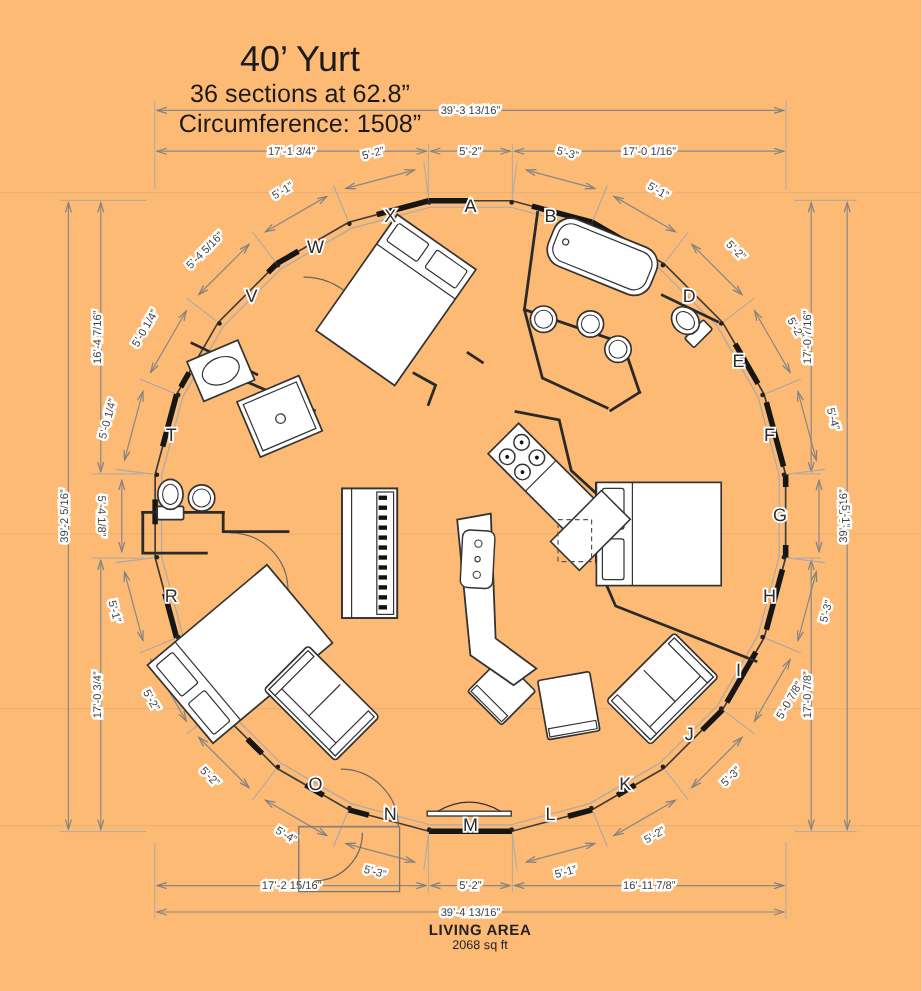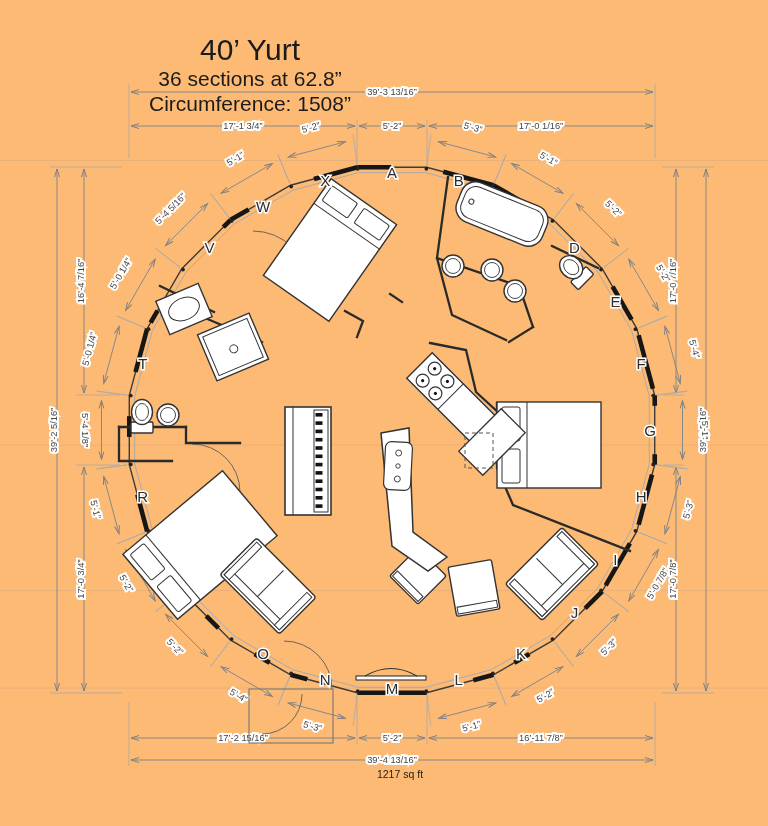--- a/index.html
+++ b/index.html
@@ -404,15 +404,16 @@
           <text x="142.7911368174204" y="496.7753136364504" font-size="15" fill="#2d2d2d" text-anchor="middle" dominant-baseline="central" style="paint-order:stroke" stroke="#fff" stroke-width="3">R</text>
           <text x="142.7911368174204" y="363.2246863635496" font-size="15" fill="#2d2d2d" text-anchor="middle" dominant-baseline="central" style="paint-order:stroke" stroke="#fff" stroke-width="3">T</text>
           <text x="209.56645045387074" y="247.56645045387071" font-size="15" fill="#2d2d2d" text-anchor="middle" dominant-baseline="central" style="paint-order:stroke" stroke="#fff" stroke-width="3">V</text>
           <text x="263.00000000000006" y="206.56544582361482" font-size="15" fill="#2d2d2d" text-anchor="middle" dominant-baseline="central" style="paint-order:stroke" stroke="#fff" stroke-width="3">W</text>
           <text x="325.2246863635496" y="180.79113681742038" font-size="15" fill="#2d2d2d" text-anchor="middle" dominant-baseline="central" style="paint-order:stroke" stroke="#fff" stroke-width="3">X</text>
         </g>
       </g>
   </svg>
 
   <div class="footerblock">
-    <div class="f2">1217 sq ft</div>
+    <div class="f1">LIVING AREA</div>
+    <div class="f2">2068 sq ft</div>
   </div>
 </div>
 
 </body></html>

